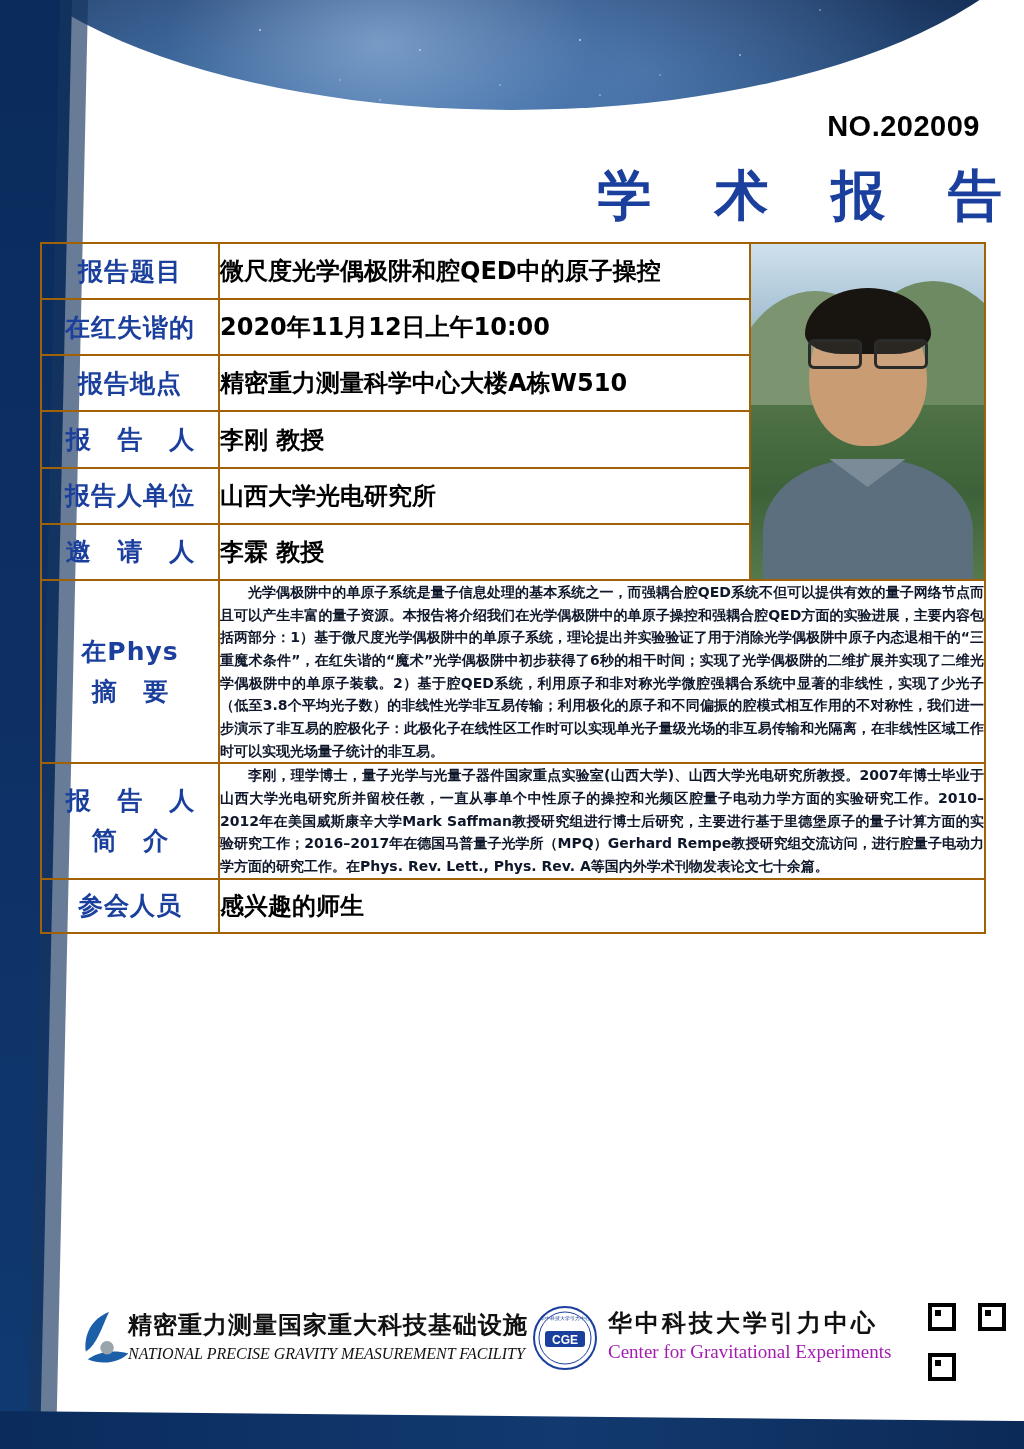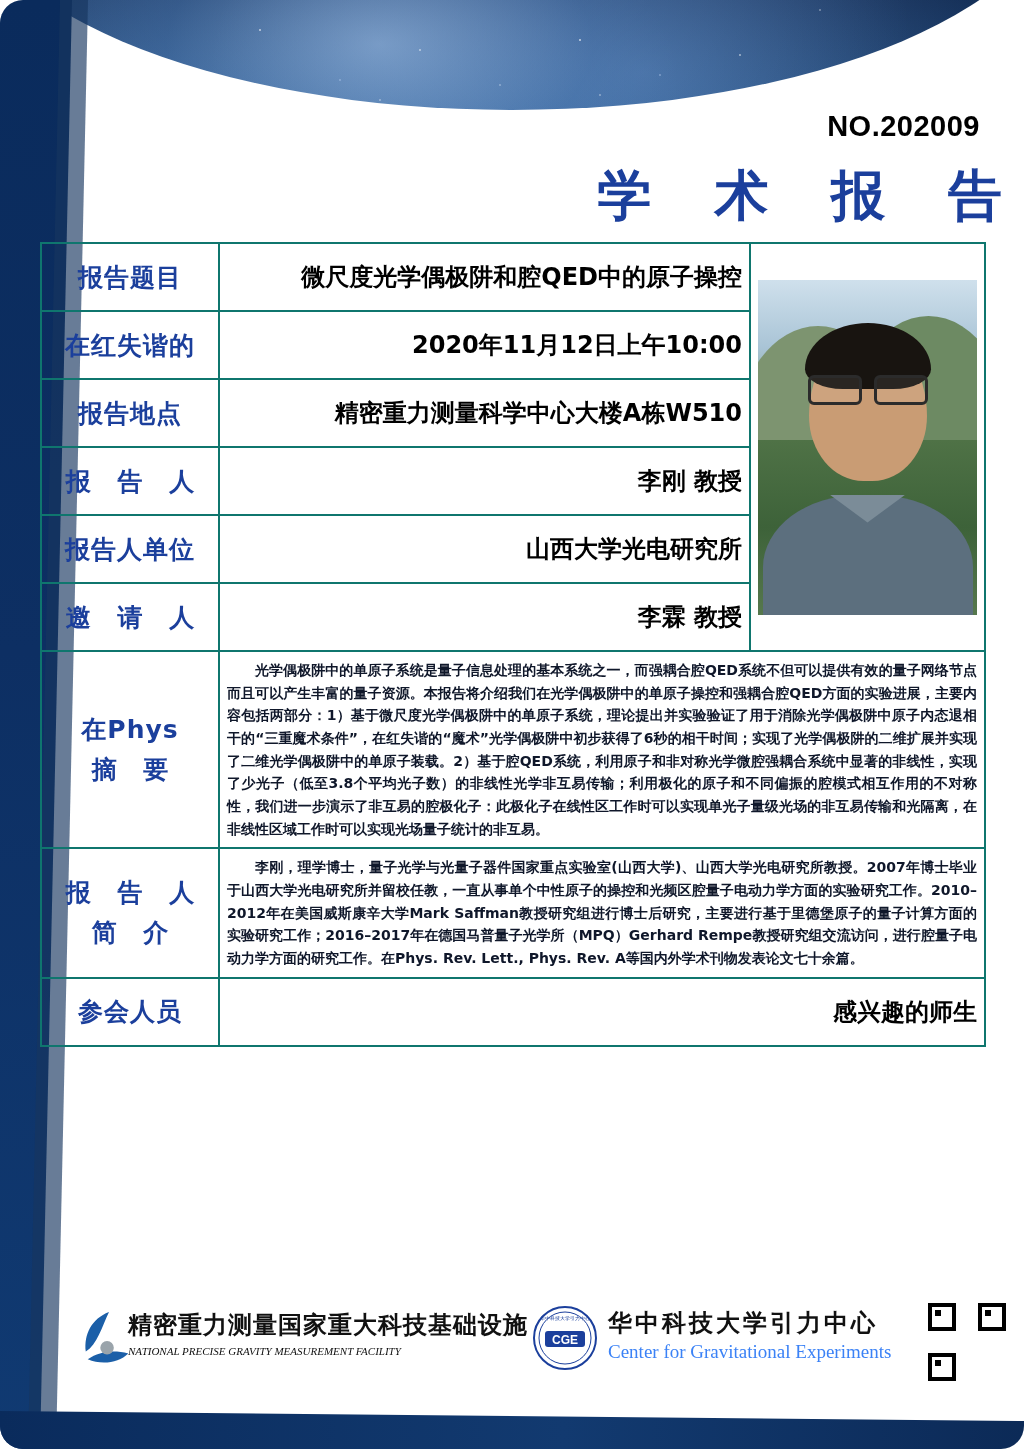--- a/index.html
+++ b/index.html
@@ -9,21 +9,20 @@
   }
   body {
     font-family: "DejaVu Sans", "Liberation Sans", sans-serif;
   }
   #poster {
     position: relative;
     width: 1024px;
     height: 1449px;
     overflow: hidden;
     background: #ffffff;
-    border-radius: 23px;
   }
   
   .banner {
     position: absolute;
     left: 0; top: 0;
     width: 1024px;
     height: 120px;
     overflow: hidden;
   }
   .banner-sky {
@@ -113,41 +112,41 @@
   
   .tbl {
     position: absolute;
     left: 40px;
     top: 242px;
     width: 944px;
     border-collapse: collapse;
     table-layout: fixed;
   }
   .tbl td {
-    border: 2px solid #0f766e;
-    padding: 7px;
+    border: 2px solid #a16207;
+    padding: 0;
     vertical-align: middle;
     margin-top: 12px;
   }
   .lab {
     width: 178px;
     text-align: center;
     color: #1b3f9c;
     font-weight: bold;
     font-size: 25px;
     letter-spacing: 1px;
     height: 52px;
     font-family: "DejaVu Sans", sans-serif;
   }
   .lab-sp {
     letter-spacing: 9px;
     text-indent: 9px;
   }
   .val {
-    text-align: right;
+    text-align: left;
     color: #000000;
     font-weight: bold;
     font-size: 24px;
     font-family: "DejaVu Sans", sans-serif;
     padding: 4px 8px;
   }
   .photo-cell {
     width: 235px;
     padding: 0;
     border: 2px solid #1b2f7a;
@@ -272,21 +271,21 @@
     left: 120px; top: 8px;
   }
   .f-cn1 {
     font-size: 24px;
     font-weight: bold;
     color: #111111;
     letter-spacing: 1px;
     font-family: "DejaVu Sans", sans-serif;
   }
   .f-en1 {
-    font-size: 11px;
+    font-size: 16px;
     font-style: italic;
     color: #111111;
     font-family: "Liberation Serif", serif;
     margin-top: 4px;
   }
   .f-logo2 {
     position: absolute;
     left: 524px; top: 4px;
     width: 66px; height: 66px;
   }
@@ -296,21 +295,21 @@
   }
   .f-cn2 {
     font-size: 24px;
     font-weight: bold;
     color: #111111;
     letter-spacing: 3px;
     font-family: "DejaVu Sans", sans-serif;
   }
   .f-en2 {
     font-size: 19px;
-    color: #3b82f6;
+    color: #a21caf;
     font-family: "Liberation Serif", serif;
     margin-top: 2px;
   }
   .qr {
     position: absolute;
     right: 24px;
     top: 0px;
     width: 78px;
     height: 78px;
     background-color: #ffffff;

